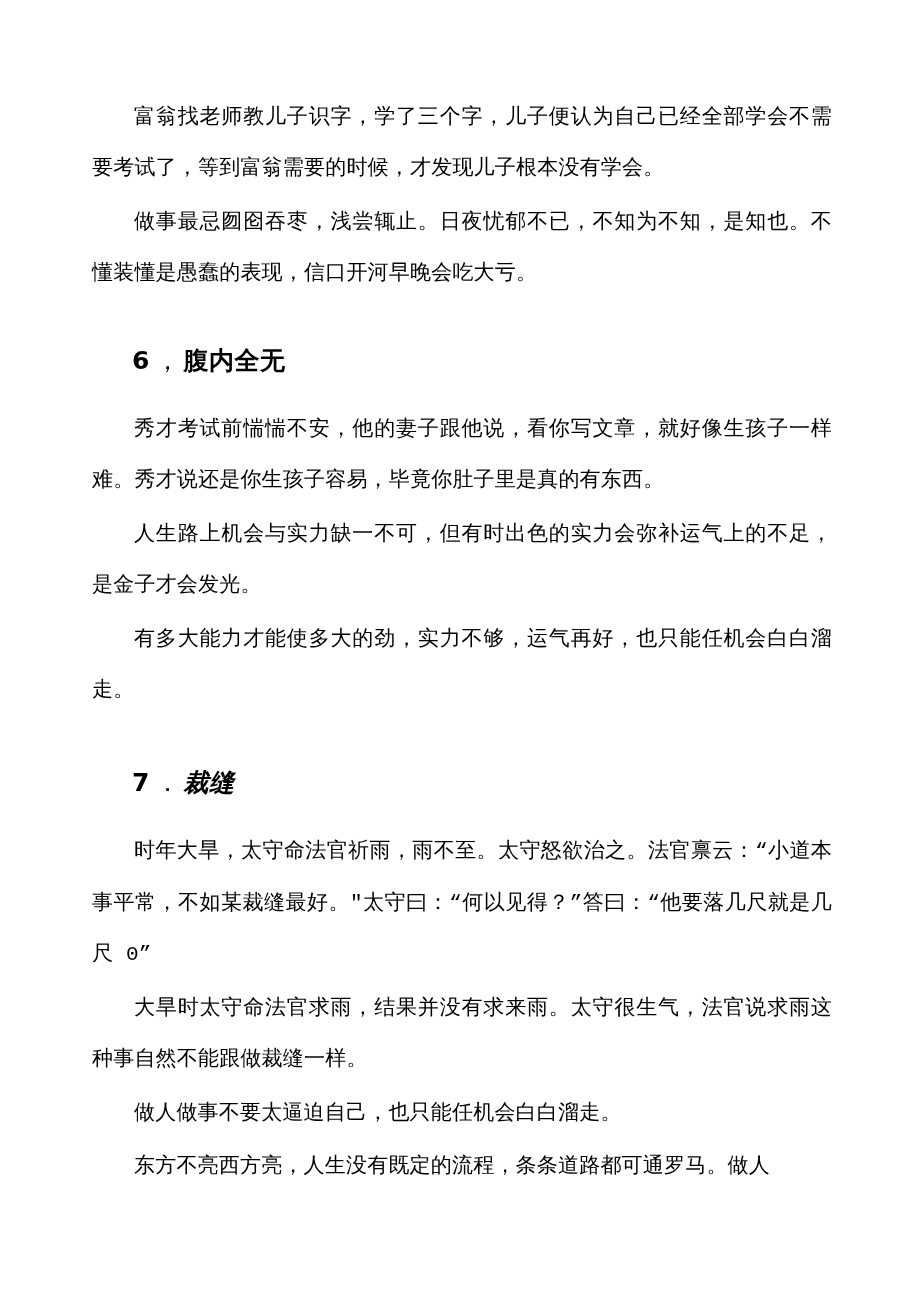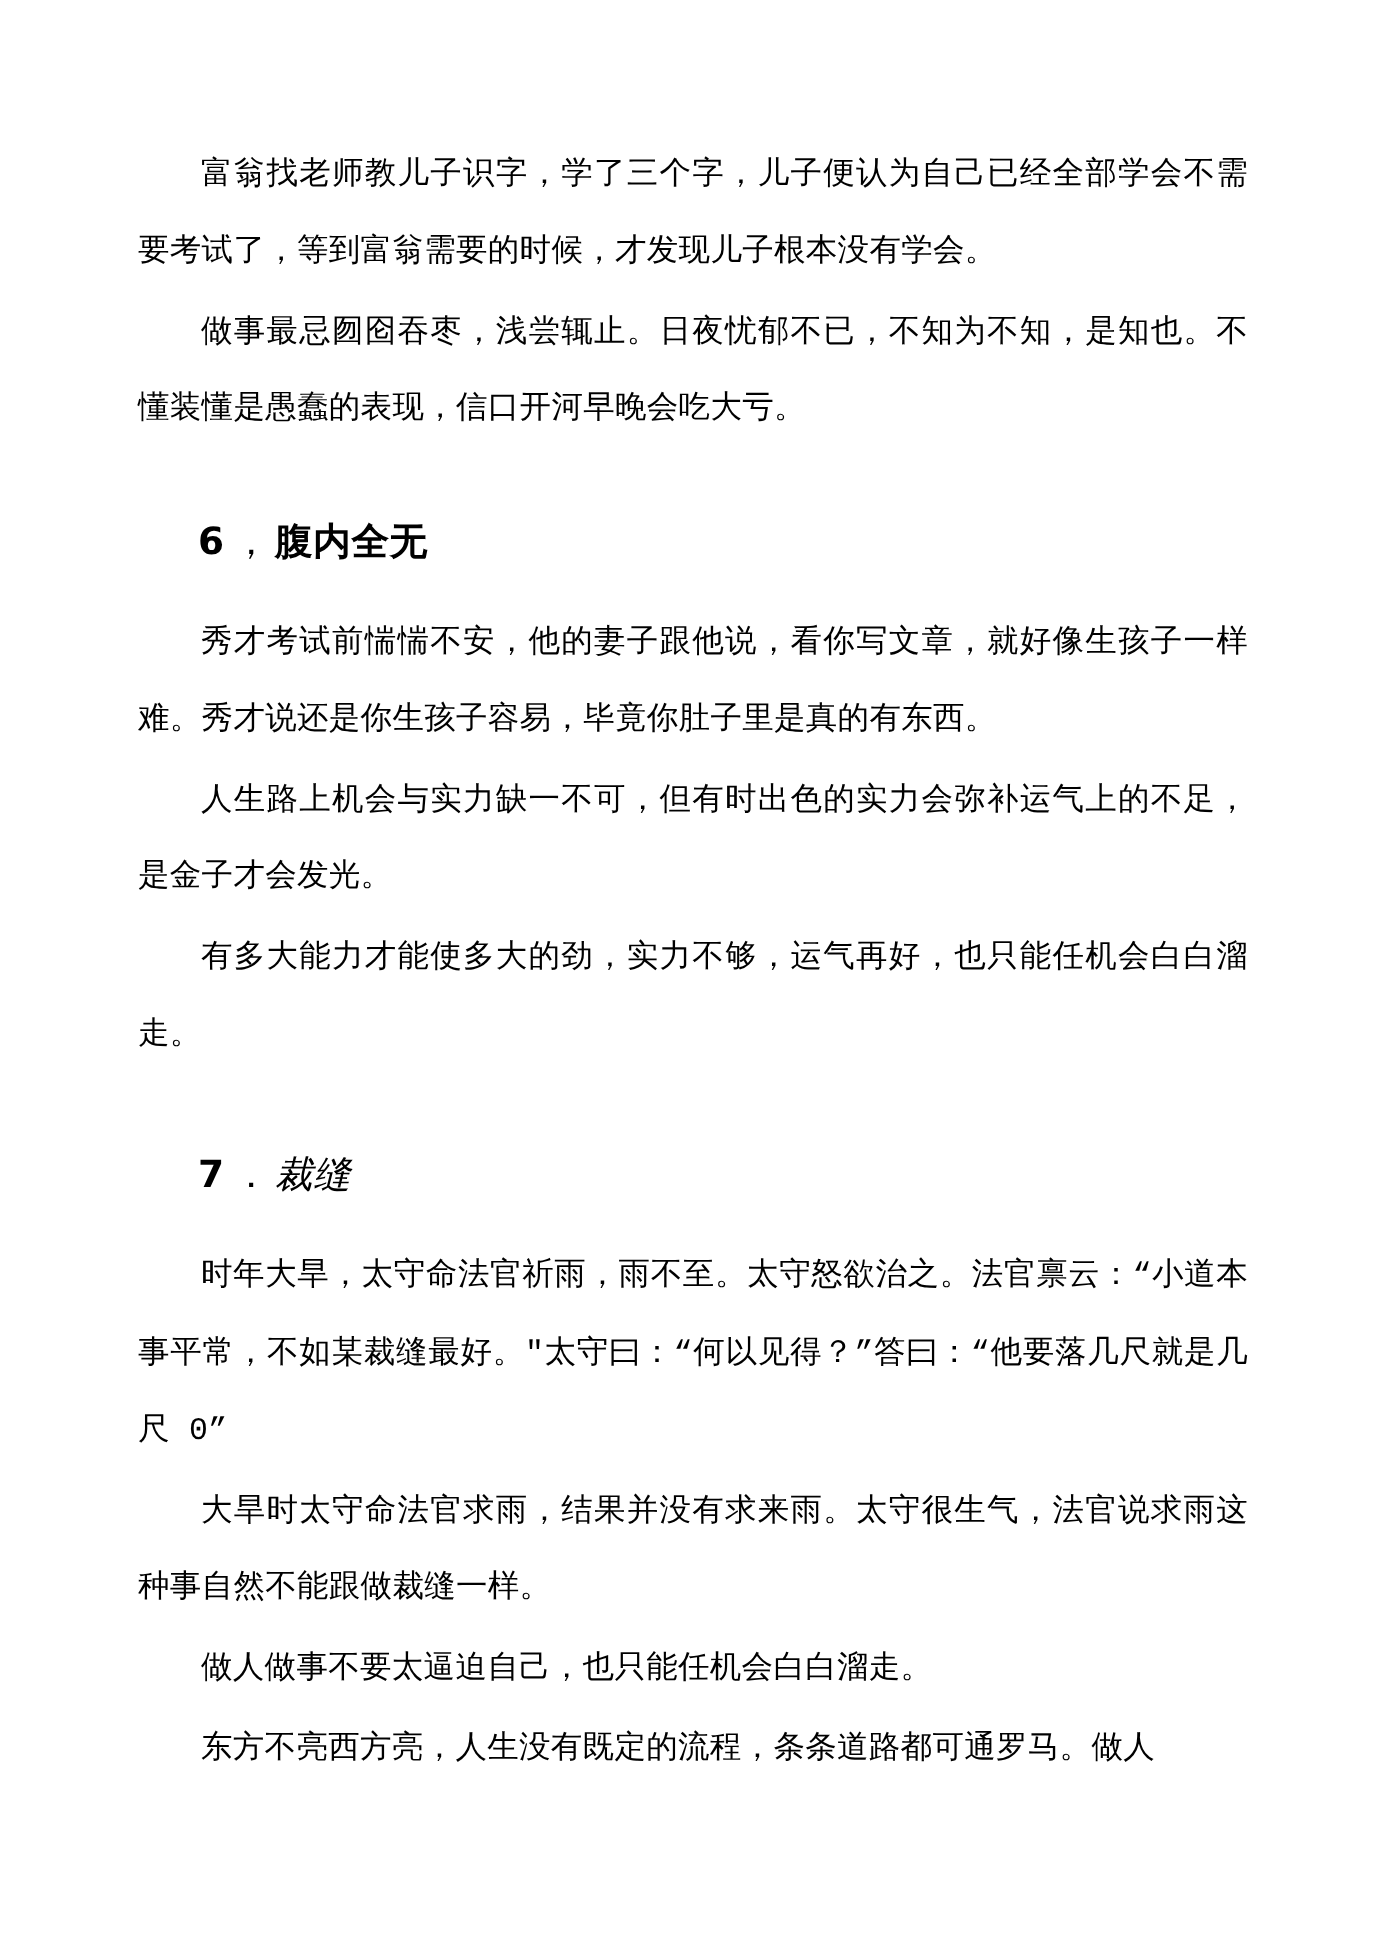--- a/index.html
+++ b/index.html
@@ -39,21 +39,21 @@
     margin: 24px 0 8px 0;
     text-indent: 1.6em;
     letter-spacing: 0.5px;
   }
   .heading .num {
     font-weight: bold;
     margin-right: 4px;
   }
   .heading.italic .title {
     font-style: italic;
-    font-weight: normal;
+    font-weight: bold;
   }
   .heading .sep {
     font-weight: normal;
     margin: 0 3px 0 1px;
   }
   .spacer-sm { height: 10px; }
   .spacer-md { height: 16px; }
 </style>
 </head>
 <body>

